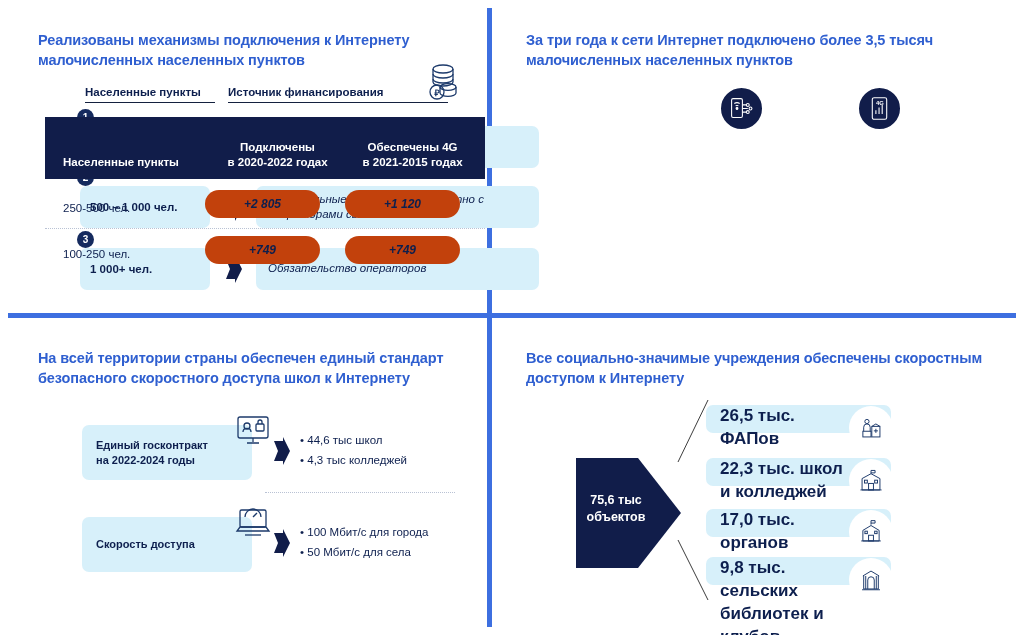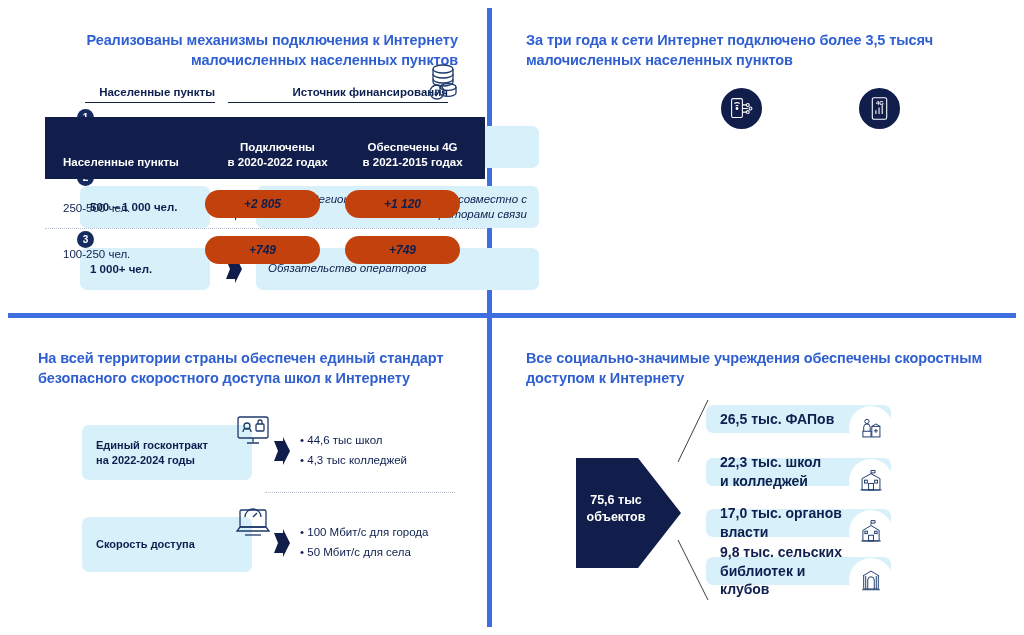--- a/index.html
+++ b/index.html
@@ -20,21 +20,21 @@
     width: 5px; height: 619px;
     background: #3d6fe0;
   }
   .div-h {
     position: absolute; left: 8px; top: 313px;
     width: 1008px; height: 5px;
     background: #3d6fe0;
   }
   
   .quad { position: absolute; }
-  .q1 { left: 0;    top: 0;    width: 487px; height: 313px; text-align: right; }
+  .q1 { left: 0;    top: 0;    width: 487px; height: 313px; }
   .q2 { left: 492px; top: 0;   width: 532px; height: 313px; }
   .q3 { left: 0;    top: 318px; width: 487px; height: 317px; }
   .q4 { left: 492px; top: 318px; width: 532px; height: 317px; }
 
   .qtitle {
     color: #2f5fd0;
     font-size: 14.5px;
     font-weight: bold;
     line-height: 1.38;
     letter-spacing: -0.1px;
@@ -164,23 +164,23 @@
   .big-arrow-text {
     position: absolute; left: 576px; top: 492px; width: 80px;
     color: #ffffff; font-size: 12.5px; font-weight: bold;
     text-align: center; line-height: 1.35;
   }
   .conn { position: absolute; left: 660px; top: 400px; width: 70px; height: 200px; }
 
   .rbox {
     position: absolute; left: 706px; width: 185px; height: 28px;
     background: #d7f0fa; border-radius: 7px;
-    display: flex; align-items: center;
+    display: flex; 
     padding-left: 14px; padding-right: 46px;
-    color: #0d1f4e; font-size: 14px; font-weight: bold; line-height: 1.35;
+    color: #0d1f4e; font-size: 17px; font-weight: bold; line-height: 1.35;
   }
   .rb1 { top: 405px; }
   .rb2 { top: 458px; }
   .rb3 { top: 509px; }
   .rb4 { top: 557px; }
   .rb-icon {
     position: absolute; right: -2px; top: 1px;
     width: 44px; height: 44px; border-radius: 50%;
     background: #ffffff;
     display: flex; align-items: center; justify-content: center;

